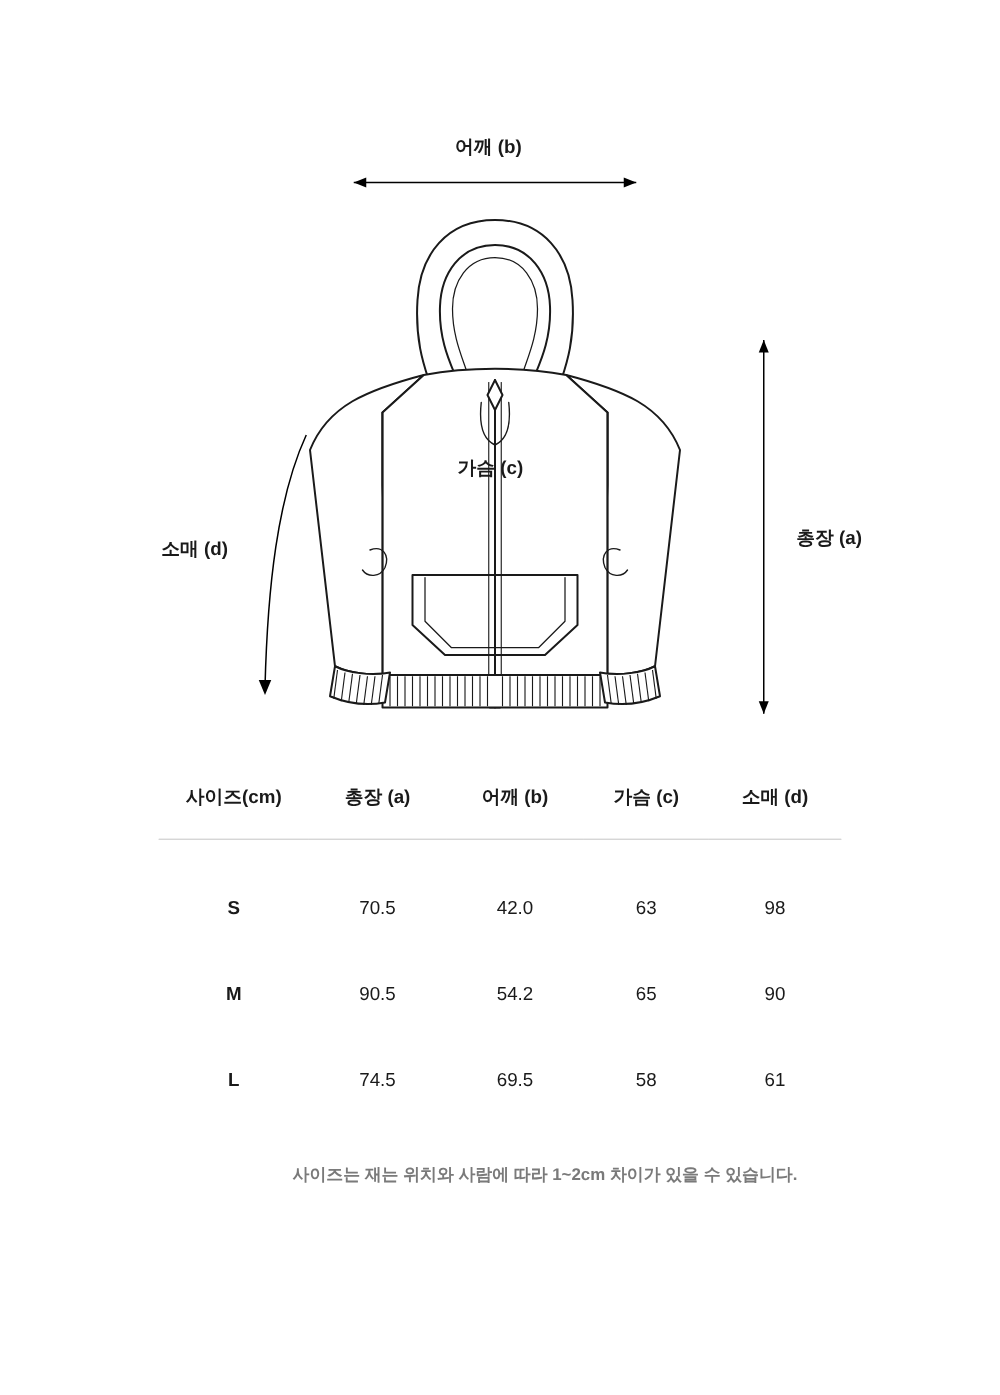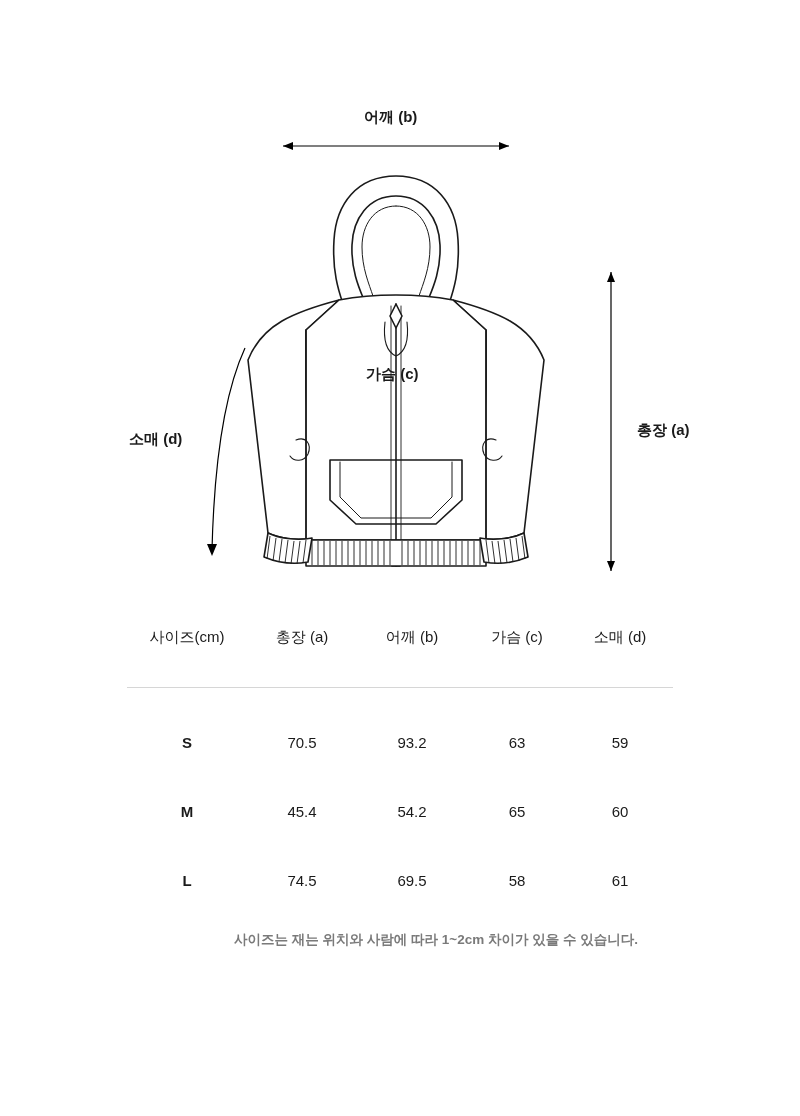--- a/index.html
+++ b/index.html
@@ -57,22 +57,22 @@
     margin-left: 127px;
     table-layout: fixed;
   }
   table.size-table th,
   table.size-table td {
     text-align: center;
     font-size: 15px;
     color: #1a1a1a;
   }
   table.size-table thead th {
-    font-weight: normal;
-    padding: 12px 0 40px 0;
+    font-weight: bold;
+    padding: 12px 0 24px 0;
     border-bottom: 1px solid #d6d6d6;
   }
   table.size-table tbody td {
     padding: 26px 0 26px 0;
     font-weight: normal;
   }
   table.size-table tbody td.size-name {
     font-weight: bold;
   }
   table.size-table tbody tr:first-child td {
@@ -266,30 +266,30 @@
           <th>총장 (a)</th>
           <th>어깨 (b)</th>
           <th>가슴 (c)</th>
           <th>소매 (d)</th>
         </tr>
       </thead>
       <tbody>
         <tr>
           <td class="size-name">S</td>
           <td>70.5</td>
-          <td>93.2</td>
+          <td>42.0</td>
           <td>63</td>
-          <td>59</td>
+          <td>98</td>
         </tr>
         <tr>
           <td class="size-name">M</td>
-          <td>45.4</td>
+          <td>90.5</td>
           <td>54.2</td>
           <td>65</td>
-          <td>60</td>
+          <td>90</td>
         </tr>
         <tr>
           <td class="size-name">L</td>
           <td>74.5</td>
           <td>69.5</td>
           <td>58</td>
           <td>61</td>
         </tr>
       </tbody>
     </table>

